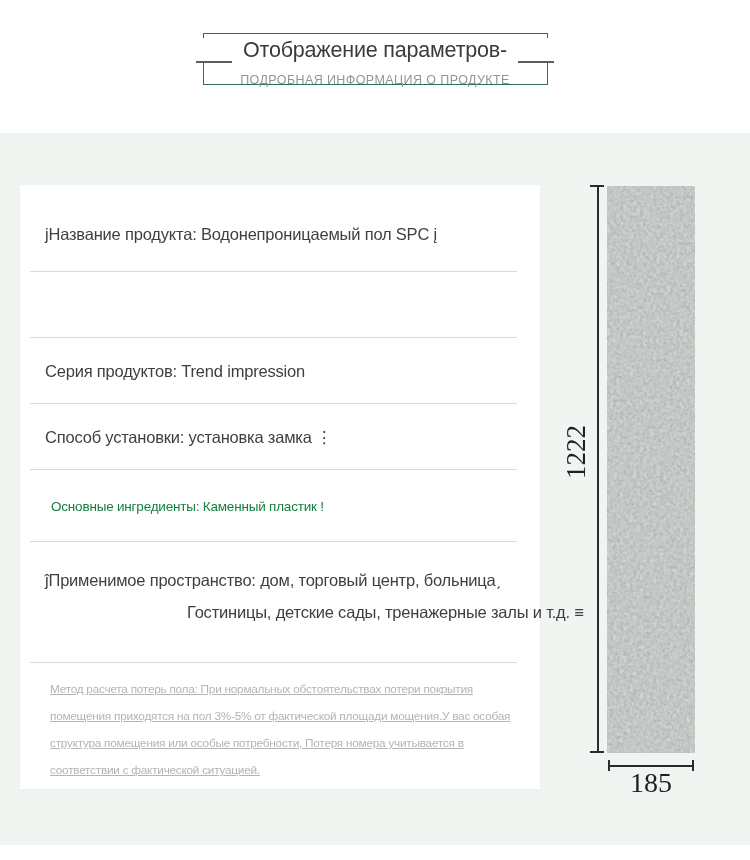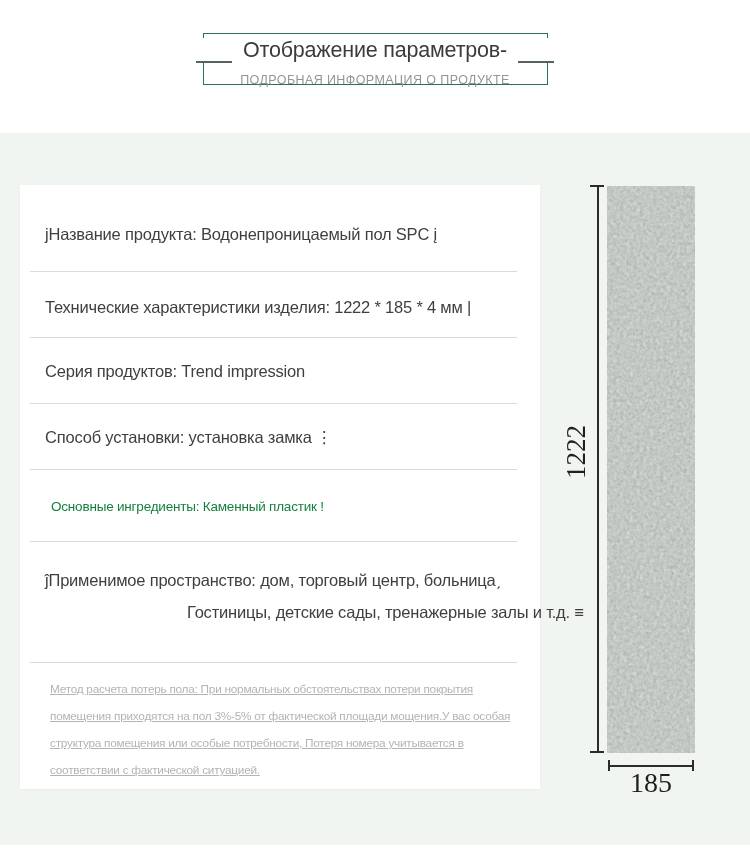--- a/index.html
+++ b/index.html
@@ -76,21 +76,20 @@
 <div class="header-box"></div>
 <div class="page-title-wrap">
   <span class="page-title">Отображение параметров-</span>
 </div>
 <div class="page-subtitle">ПОДРОБНАЯ ИНФОРМАЦИЯ О ПРОДУКТЕ</div>
 
 <div class="card">
   <div class="spec" style="top:39px">jНазвание продукта: Водонепроницаемый пол SPC į</div>
   <div class="hr" style="top:86px"></div>
 
-  <div class="spec" style="top:112px">Технические характеристики изделия: 1222 * 185 * 4 мм |</div>
   <div class="hr" style="top:152px"></div>
 
   <div class="spec" style="top:176px">Серия продуктов: Trend impression</div>
   <div class="hr" style="top:218px"></div>
 
   <div class="spec" style="top:242px">Способ установки: установка замка ⋮</div>
   <div class="hr" style="top:284px"></div>
 
   <div class="spec small" style="top:314px">Основные ингредиенты: Каменный пластик !</div>
   <div class="hr" style="top:356px"></div>

